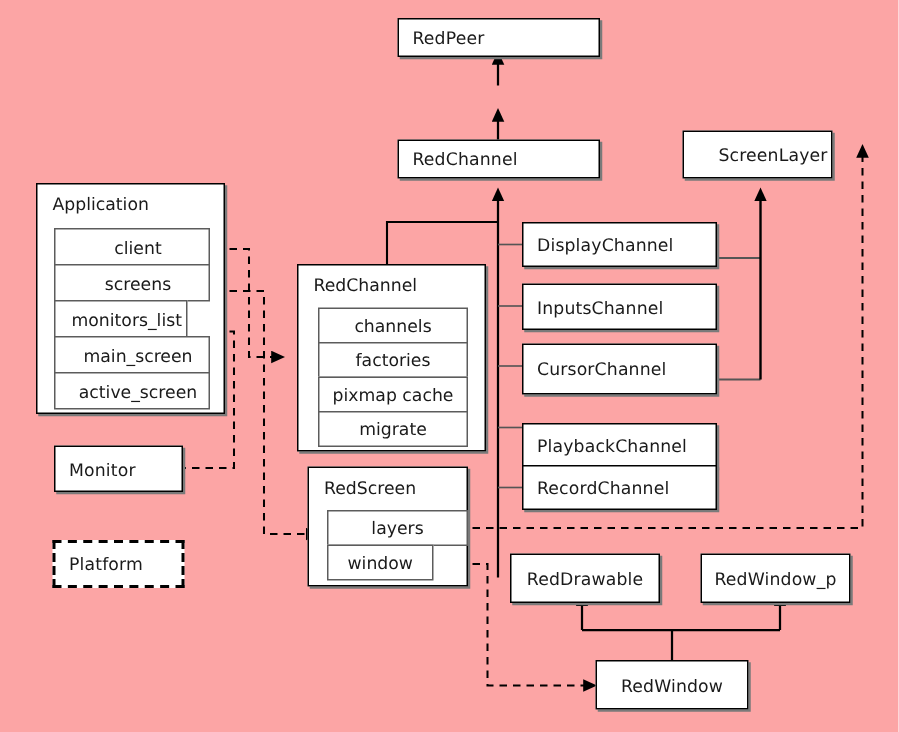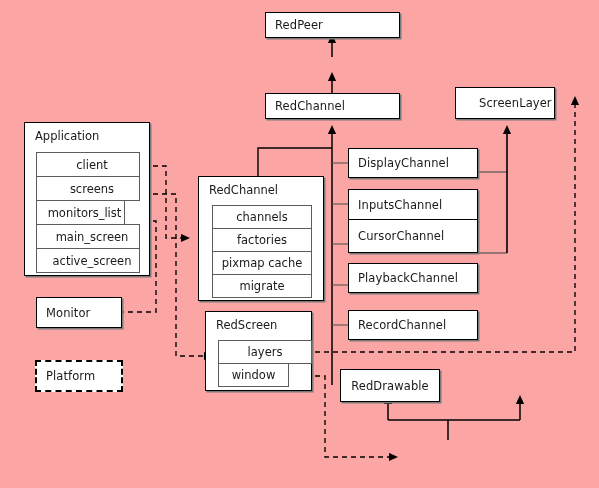--- a/index.html
+++ b/index.html
@@ -155,25 +155,25 @@
   </div>
 
   <div class="node plain" style="left:348px; top:148px; width:130px; height:30px;">
     <span>DisplayChannel</span>
   </div>
 
   <div class="node plain" style="left:348px; top:189px; width:130px; height:31px;text-align:center;">
     <span>InputsChannel</span>
   </div>
 
-  <div class="node plain" style="left:348px; top:219px; width:130px; height:34px;align-items:center;">
+  <div class="node plain" style="left:348px; top:229px; width:130px; height:34px;align-items:center;">
     <span>CursorChannel</span>
   </div>
 
-  <div class="node plain" style="left:348px; top:263px; width:130px; height:30px;">
+  <div class="node plain" style="left:348px; top:282px; width:130px; height:30px;">
     <span>PlaybackChannel</span>
   </div>
 
   <div class="node plain" style="left:348px; top:310px; width:130px; height:30px;">
     <span>RecordChannel</span>
   </div>
 
   <div class="compound" style="left:24px; top:122px; width:126px; height:154px;">
     <div class="compound-title">Application</div>
     <div class="field left" style="left:11px; top:29px; width:104px; height:25px;">
@@ -224,15 +224,21 @@
   </div>
 
   <div class="node plain dashed" style="left:35px; top:360px; width:88px; height:32px;">
     <span>Platform</span>
   </div>
 
   <div class="node" style="left:340px; top:369px; width:100px; height:33px; justify-content:center;">
     <span>RedDrawable</span>
   </div>
 
-
+  <div class="node" style="left:467px; top:369px; width:100px; height:33px; justify-content:center;">
+    <span>RedWindow_p</span>
+  </div>
+
+  <div class="node" style="left:397px; top:440px; width:102px; height:33px; justify-content:center;">
+    <span>RedWindow</span>
+  </div>
 
 </div>
 
 </body></html>

